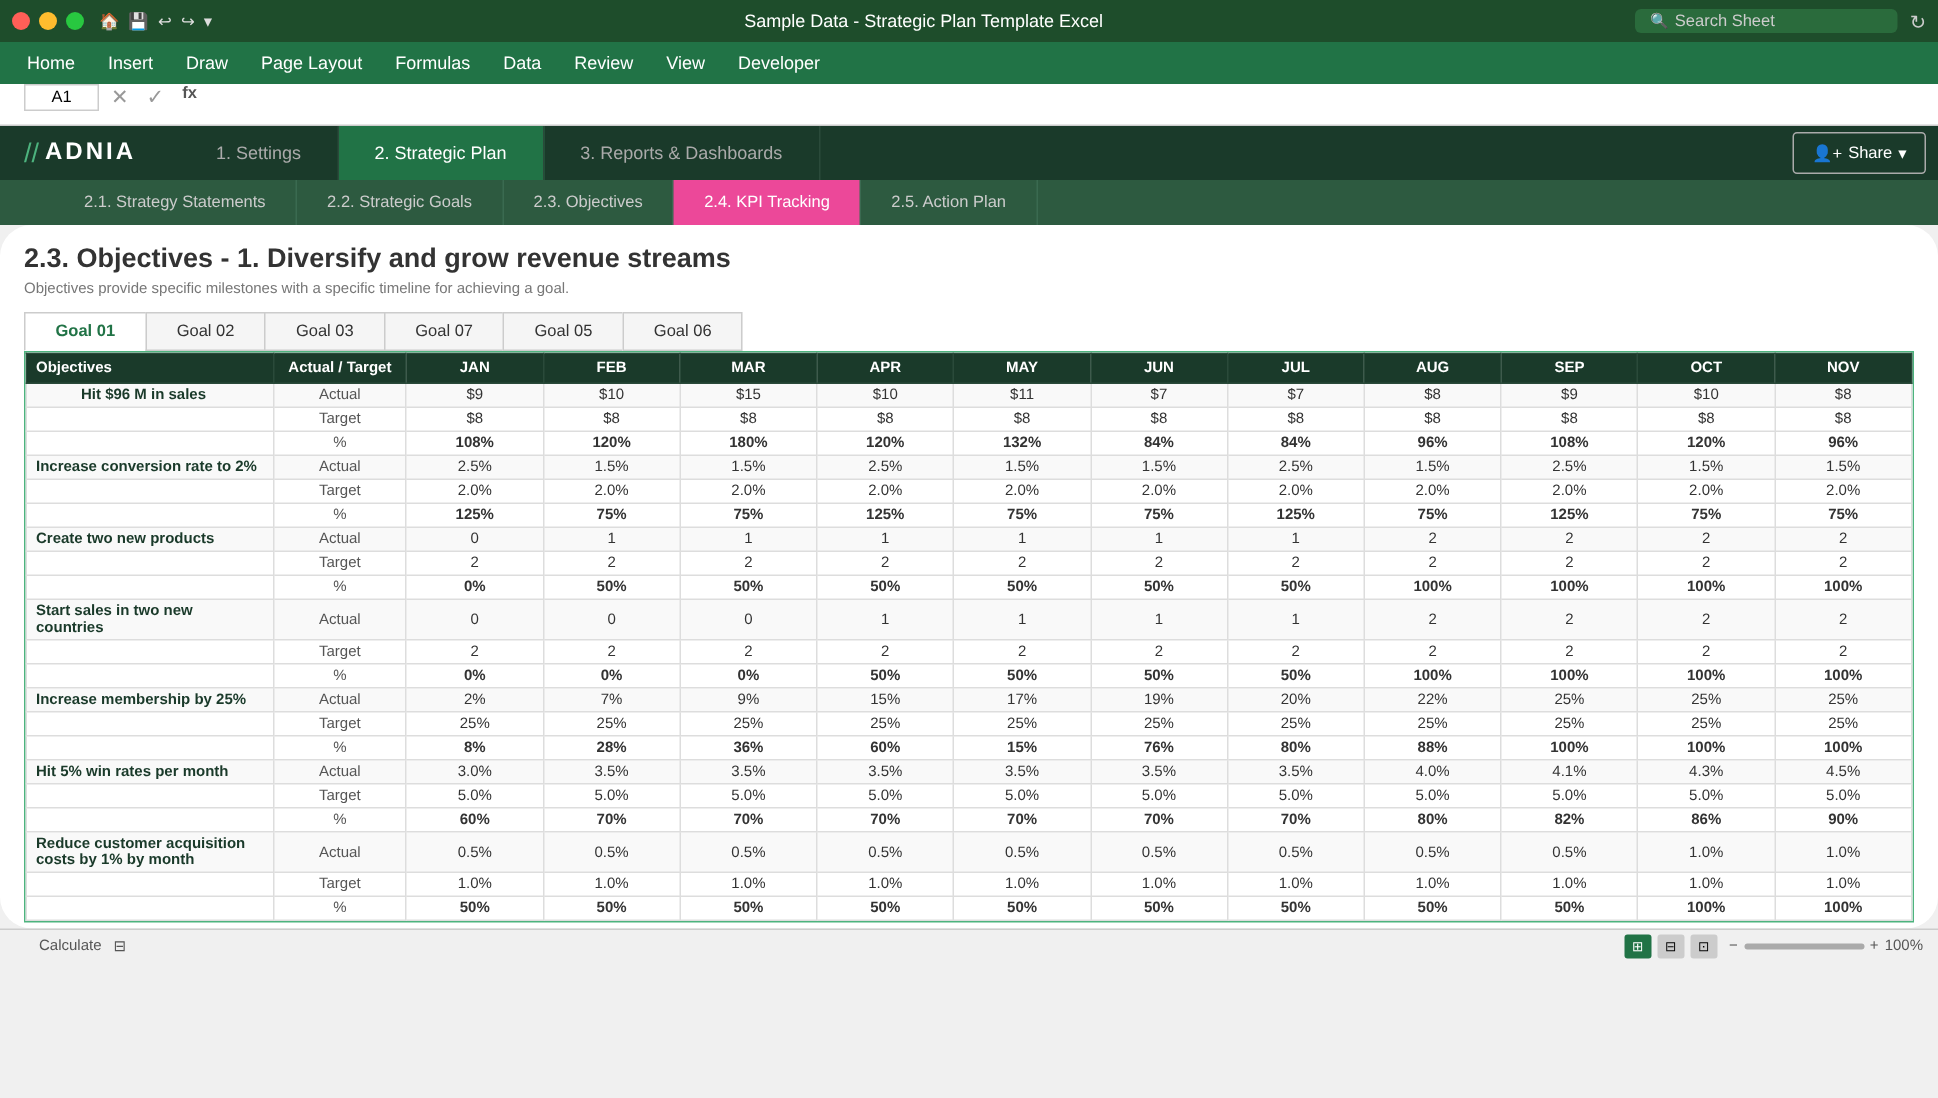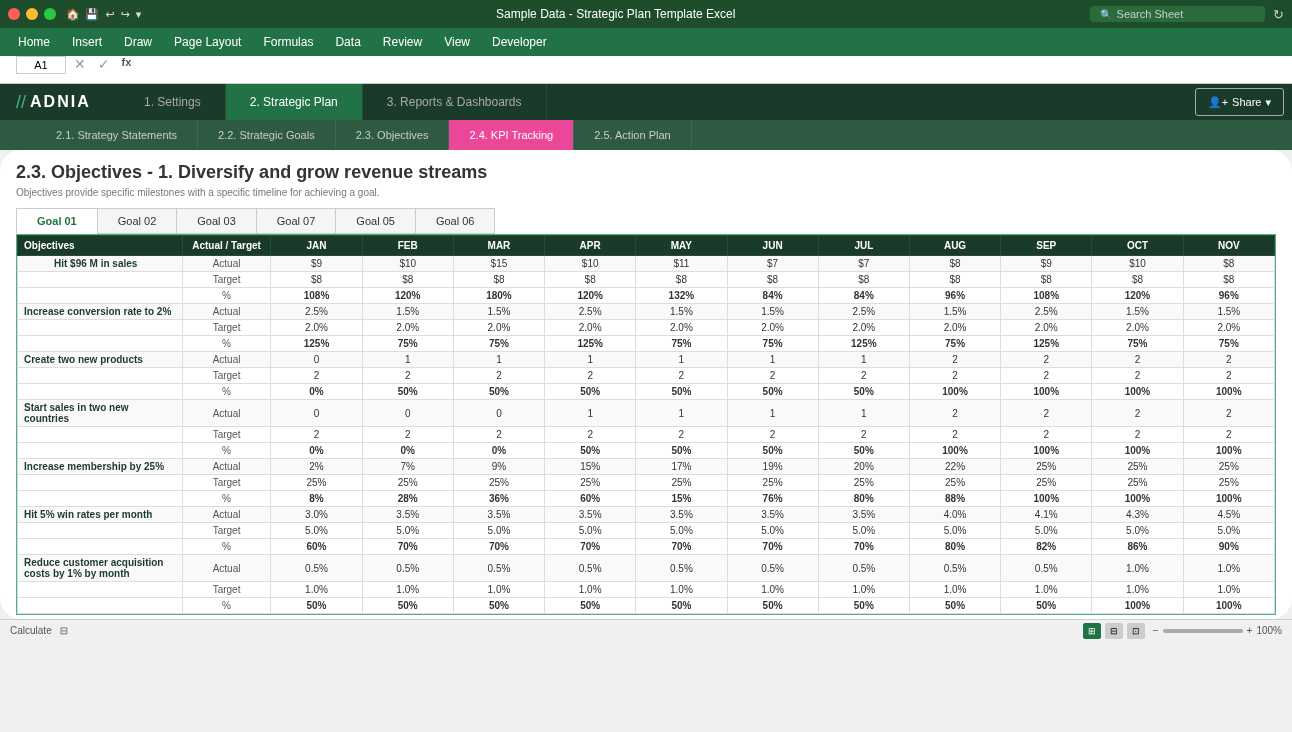--- a/index.html
+++ b/index.html
@@ -197,21 +197,21 @@
     
     .bottom-bar {
       background: #f0f0f0;
       height: 22px;
       display: flex;
       align-items: center;
       padding: 0 10px;
       border-top: 1px solid #ccc;
       justify-content: space-between;
     }
-    .bottom-left { display: flex; align-items: center; gap: 8px; font-size: 10px; color: #555; }
+    .bottom-left { display: flex; align-items: center; gap: 8px; font-size: 10px; color: #555; margin-left: 16px; }
     .bottom-right { display: flex; align-items: center; gap: 8px; }
     .view-icons { display: flex; gap: 4px; }
     .view-icon { width: 18px; height: 16px; background: #ccc; border-radius: 2px; display: flex; align-items: center; justify-content: center; font-size: 9px; cursor: pointer; }
     .view-icon.active { background: #217346; color: white; }
     .zoom-bar { display: flex; align-items: center; gap: 4px; font-size: 10px; color: #555; }
     .zoom-slider { width: 80px; height: 4px; background: #aaa; border-radius: 2px; }
 
     .table-wrapper {
       overflow: hidden;
       border: 1px solid #4db37e;

